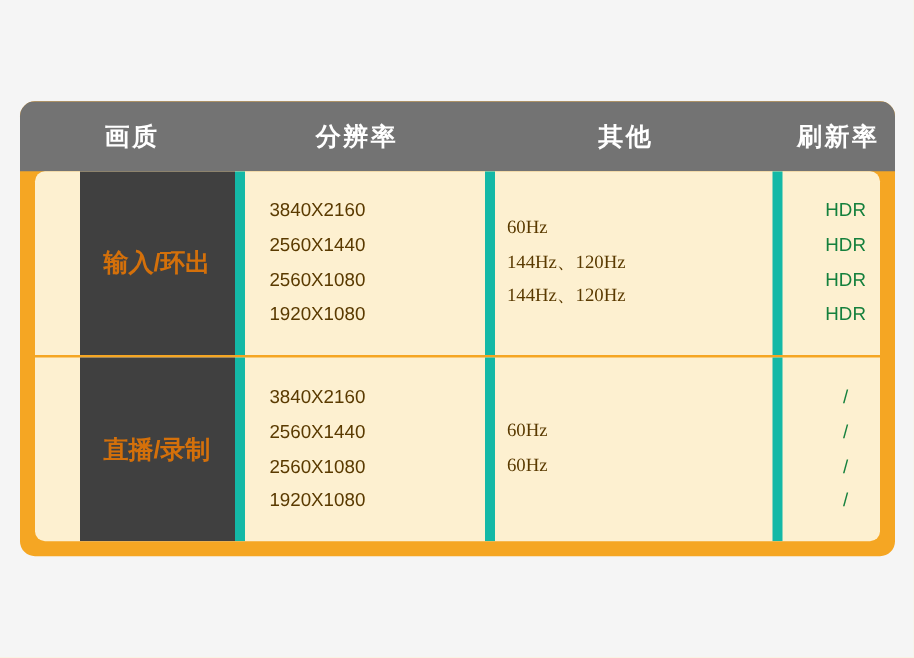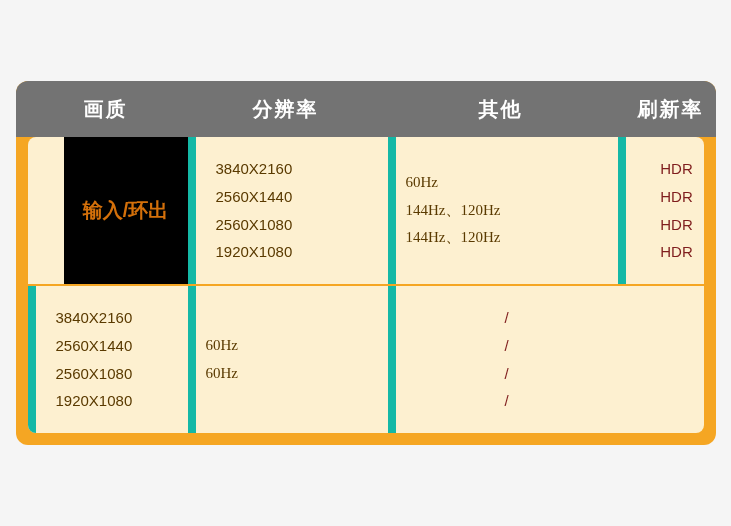--- a/index.html
+++ b/index.html
@@ -63,21 +63,21 @@
     }
 
     .row-label {
       display: flex;
       align-items: center;
       justify-content: center;
       font-size: 20px;
       font-weight: 700;
       color: #d4700a;
       padding: 20px 10px;
-      background: #000000;
+      background: #404040;
       margin-left: 36px;
     }
 
     .row-data-cell {
       border-left: 8px solid #14b8a6;
       padding: 18px 10px;
       display: flex;
       flex-direction: column;
       justify-content: center;
     }
@@ -94,21 +94,21 @@
       padding-left: 10px;
     }
 
     .col-refresh .data-line {
       text-align: left;
       font-family: Liberation Serif, serif;
     }
 
     .col-other .data-line {
       text-align: center;
-      color: #7f1d1d;
+      color: #15803d;
     }
   </style>
 </head>
 <body>
 
 <div class="table-container">
   <div class="table-header">
     <div class="header-cell">画质</div>
     <div class="header-cell">分辨率</div>
     <div class="header-cell">其他</div>
@@ -132,20 +132,21 @@
       </div>
       <div class="row-data-cell col-other">
         <div class="data-line">HDR</div>
         <div class="data-line">HDR</div>
         <div class="data-line">HDR</div>
         <div class="data-line">HDR</div>
       </div>
     </div>
 
     <div class="table-row">
+      <div class="row-label">直播/录制</div>
       <div class="row-data-cell col-resolution">
         <div class="data-line">3840X2160</div>
         <div class="data-line">2560X1440</div>
         <div class="data-line">2560X1080</div>
         <div class="data-line">1920X1080</div>
       </div>
       <div class="row-data-cell col-refresh">
         <div class="data-line">60Hz</div>
         <div class="data-line">60Hz</div>
       </div>

